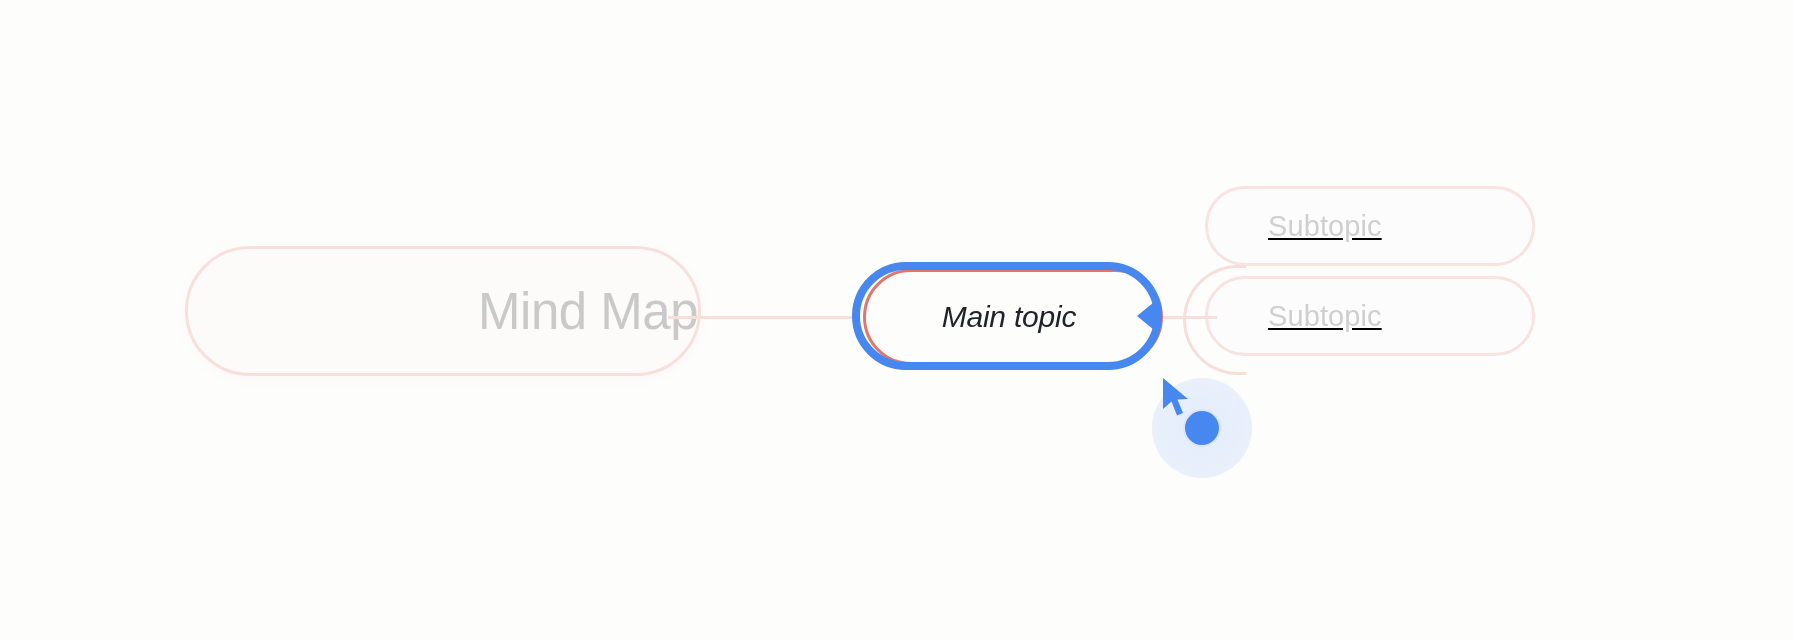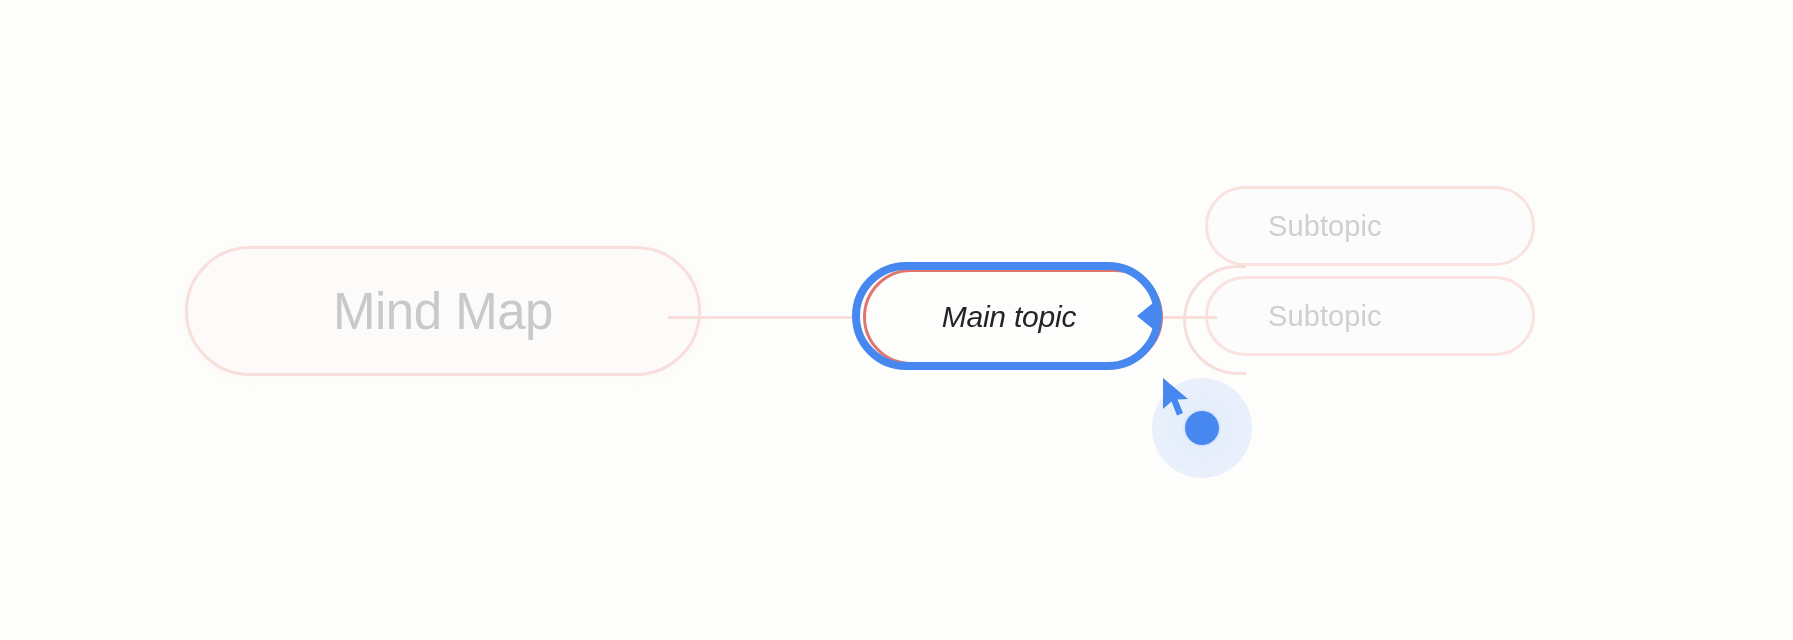--- a/index.html
+++ b/index.html
@@ -37,20 +37,21 @@
   
   #root-node {
     left: 185px;
     top: 246px;
     width: 516px;
     height: 130px;
     border: 3px solid #f8dfdb;
     border-radius: 68px;
     background: #fcfbfa;
     box-shadow: 0 2px 14px rgba(180,140,140,0.045);
+    justify-content: flex-end;
   }
   #root-label {
     font-size: 51px;
     font-weight: 400;
     letter-spacing: -0.5px;
     color: #c9c9c9;
   }
 
   
   .link {
@@ -87,20 +88,21 @@
   .subtopic {
     position: absolute;
     box-sizing: border-box;
     border: 3px solid #f9e2df;
     border-radius: 52px;
     background: #fdfcfc;
     display: flex;
     align-items: center;
     padding-left: 60px;
     white-space: nowrap;
+    text-decoration: underline;
   }
   .subtopic .sublabel {
     font-size: 29px;
     font-weight: 400;
     letter-spacing: 0.1px;
     color: #cfcfcf;
   }
   #subtopic-1 {
     left: 1205px;
     top: 186px;

